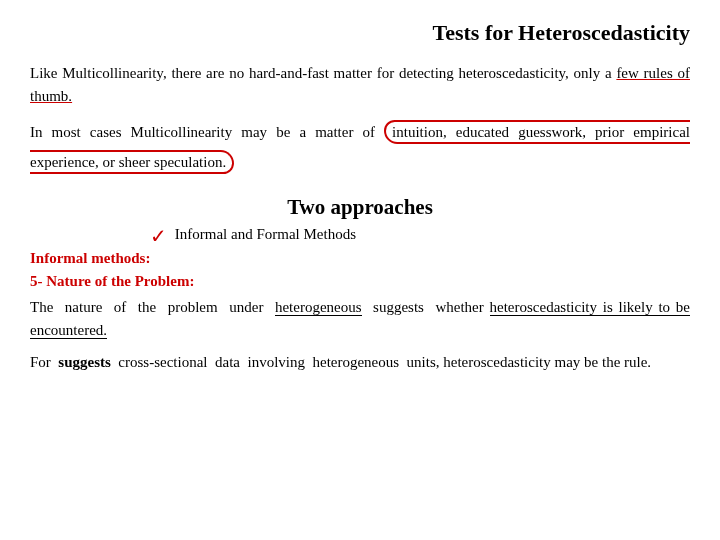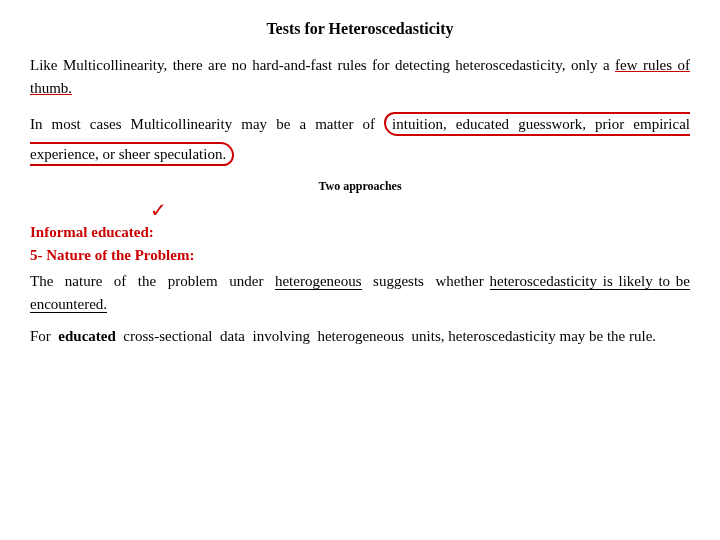--- a/index.html
+++ b/index.html
@@ -12,37 +12,37 @@
       background: #ffffff;
       font-family: 'Times New Roman', Times, serif;
       font-size: 15px;
       color: #000000;
       width: 720px;
       min-height: 540px;
       padding: 20px 30px;
     }
 
     .page-title {
-      text-align: center;
-      font-size: 16px;
+      text-align: right;
+      font-size: 22px;
       font-weight: bold;
       margin-bottom: 16px;
     }
 
     .paragraph {
       margin-bottom: 10px;
       line-height: 1.5;
       text-align: justify;
     }
 
     .center-heading {
       text-align: center;
       font-weight: bold;
-      font-size: 12px;
-      margin: 10px 0 6px 0;
+      font-size: 21px;
+      margin: 18px 0 6px 0;
     }
 
     .section-label {
       color: #cc0000;
       font-weight: bold;
       margin-bottom: 6px;
     }
 
     .checkmark-area {
       display: flex;
@@ -57,36 +57,37 @@
       margin-left: 120px;
       line-height: 1;
     }
   </style>
 </head>
 <body>
 
 <div class="page-title">Tests for Heteroscedasticity</div>
 
 <div class="paragraph">
-  <span>Like Multicollinearity, there are no hard-and-fast rules for detecting heteroscedasticity, only a </span><span style="text-decoration: underline; text-decoration-color: #cc0000; color: #000;">few rules of thumb.</span>
+  <span>Like Multicollinearity, there are no hard-and-fast matter for detecting heteroscedasticity, only a </span><span style="text-decoration: underline; text-decoration-color: #cc0000; color: #000;">few rules of thumb.</span>
 </div>
 
 <div class="paragraph">
   <span>In most cases Multicollinearity may be a matter of </span><span style="border: 2px solid #cc0000; border-radius: 40px 50px 40px 50px; padding: 2px 6px; display: inline; line-height: 2;">intuition, educated guesswork, prior empirical experience, or sheer speculation.</span>
 </div>
 
 <div class="center-heading">Two approaches</div>
 
 <div class="checkmark-area">
   <span class="checkmark">✓</span>
+  <span style="font-size:15px;">Informal and Formal Methods</span>
 </div>
 
-<div class="section-label">Informal educated:</div>
+<div class="section-label">Informal methods:</div>
 
 <div class="section-label">5- Nature of the Problem:</div>
 
 <div class="paragraph">
   <span>The &nbsp;nature &nbsp;of &nbsp;the &nbsp;problem &nbsp;under &nbsp;<span style="border-bottom: 1.5px solid #000; display:inline;">heterogeneous</span> &nbsp;suggests &nbsp;whether <span style="border-bottom: 1.5px solid #000; display:inline;">heteroscedasticity is likely to be encountered.</span></span>
 </div>
 
 <div class="paragraph">
-  <span>For &nbsp;<strong>educated</strong> &nbsp;cross-sectional &nbsp;data &nbsp;involving &nbsp;heterogeneous &nbsp;units, heteroscedasticity may be the rule.</span>
+  <span>For &nbsp;<strong>suggests</strong> &nbsp;cross-sectional &nbsp;data &nbsp;involving &nbsp;heterogeneous &nbsp;units, heteroscedasticity may be the rule.</span>
 </div>
 
 </body></html>

